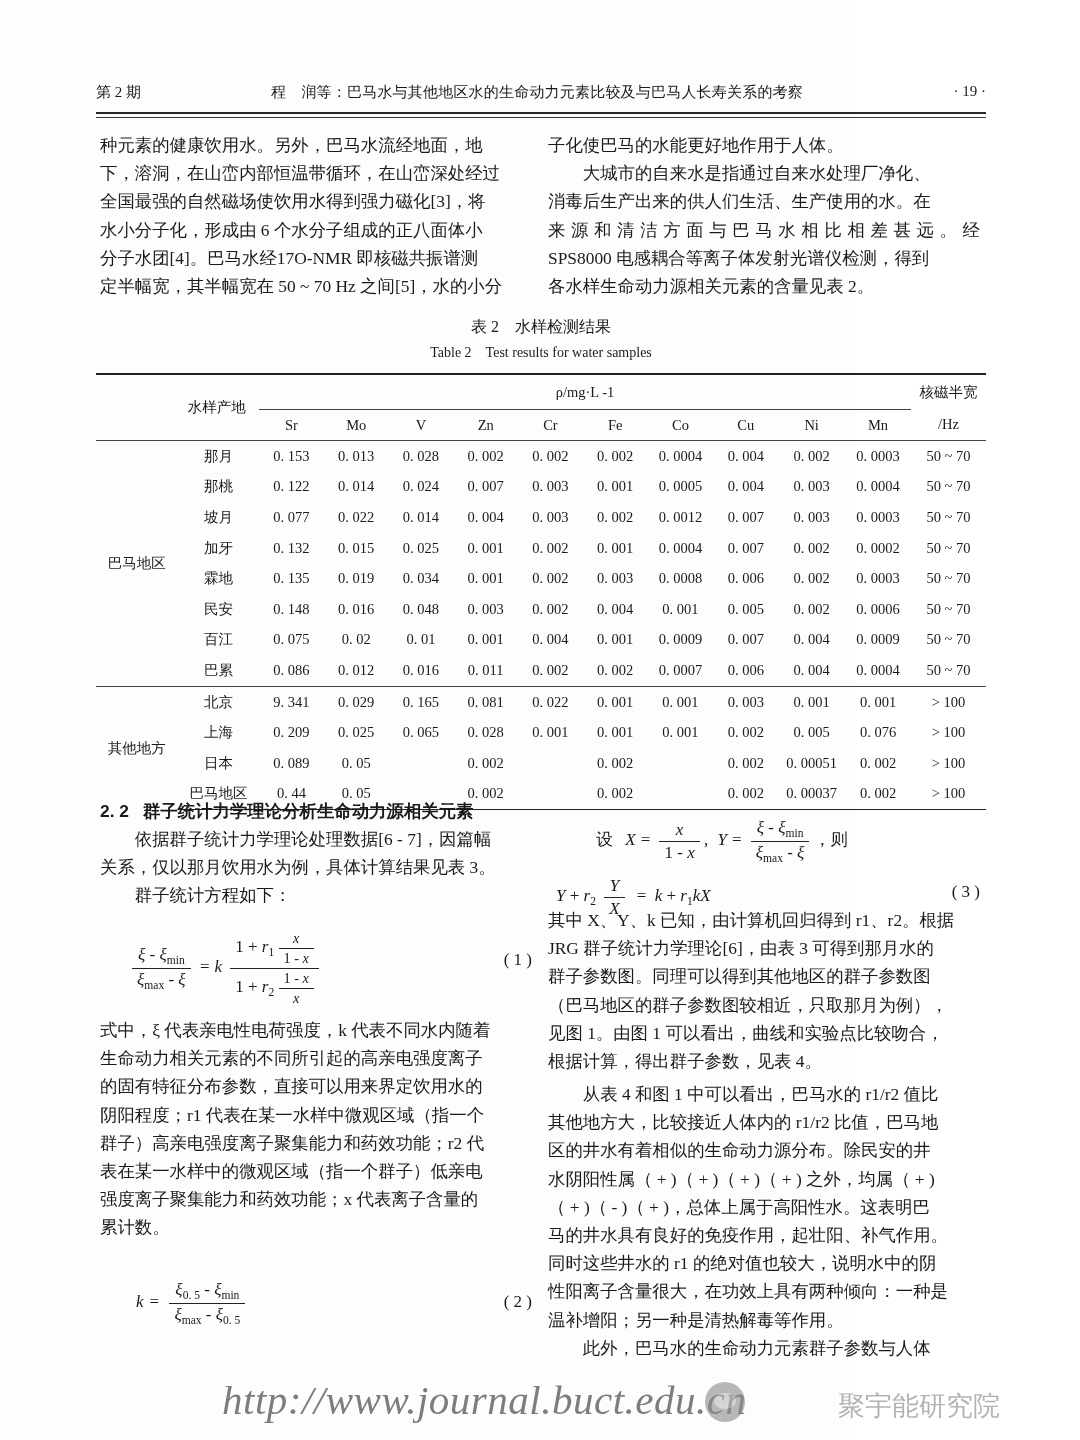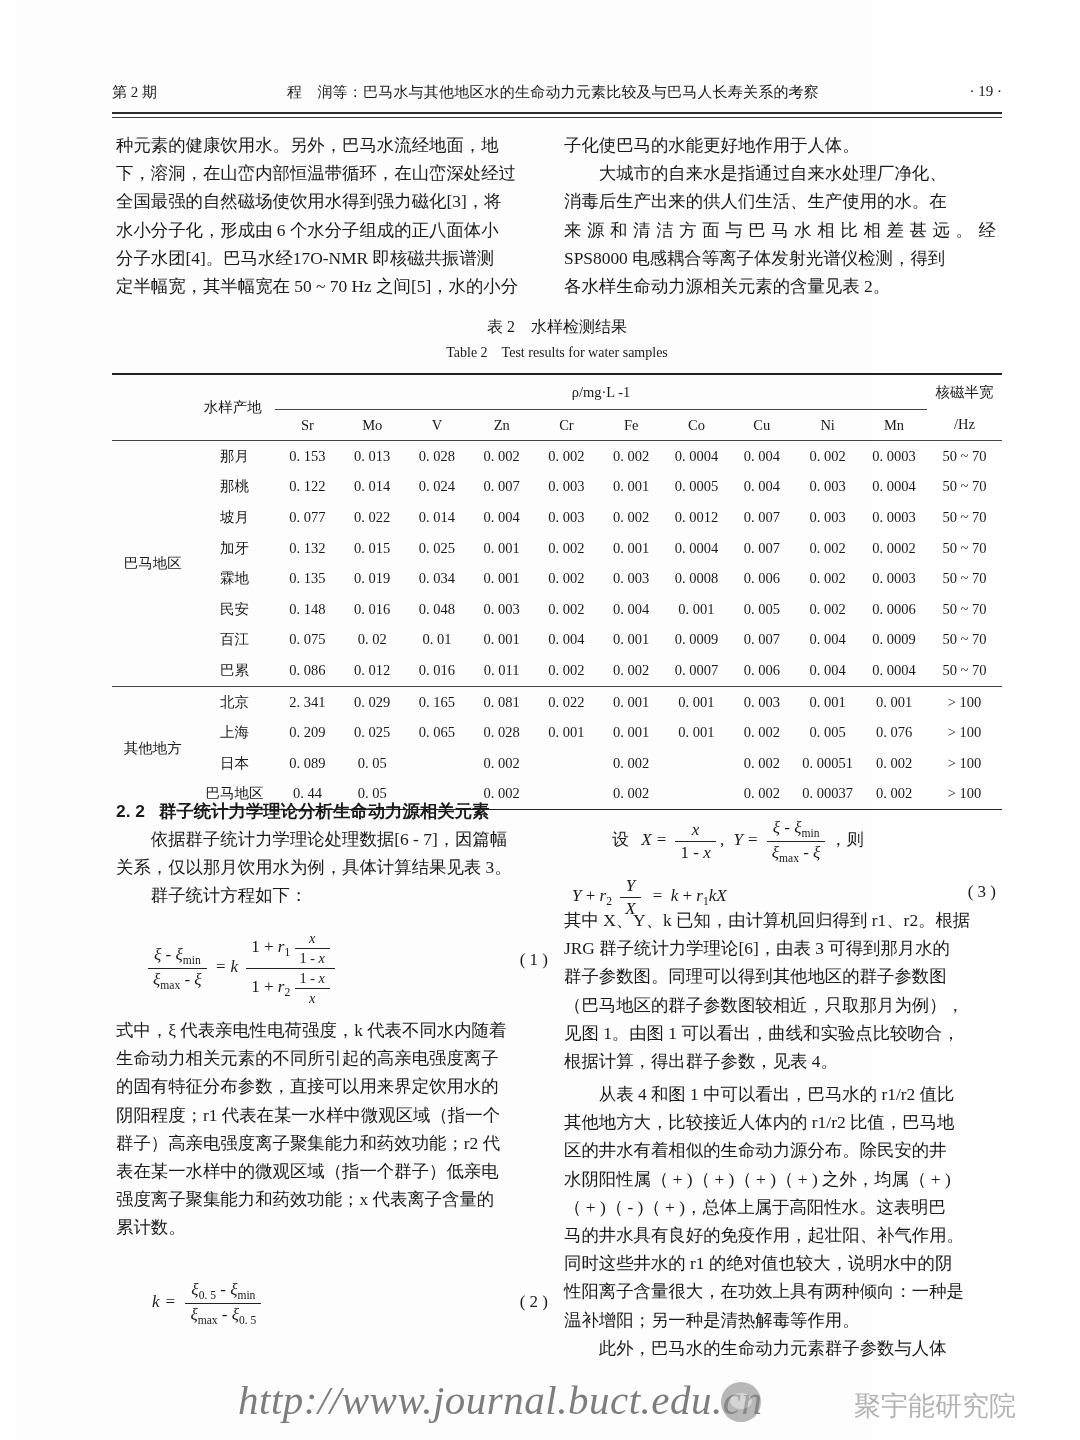--- a/index.html
+++ b/index.html
@@ -6,21 +6,21 @@
   body{
     width:1080px;height:1440px;
     background:#ffffff;
     font-family:"Liberation Serif","DejaVu Serif",serif;
     color:#1a1a1a;
     position:relative;
     overflow:hidden;
   }
   .page{
     position:absolute;
-    left:16px;top:0;width:856px;height:1440px;
+    left:0;top:0;width:856px;height:1440px;
     background:#fdfdfd;
   }
   
   .runhead{
     position:absolute;left:96px;top:83px;width:890px;height:26px;
     font-size:15px;
   }
   .runhead .issue{position:absolute;left:0;top:0;}
   .runhead .title{position:absolute;left:175px;top:0;letter-spacing:0.2px;}
   .runhead .pageno{position:absolute;right:0;top:0;}
@@ -274,21 +274,21 @@
           <td>0. 006</td>
           <td>0. 004</td>
           <td>0. 0004</td>
           <td>50 ~ 70</td>
         </tr>
       </tbody>
       <tbody>
         <tr class="drow">
           <td class="grp-cell rule-thin" rowspan="4">其他地方</td>
           <td class="rule-thin">北京</td>
-          <td class="rule-thin">2. 341</td>
+          <td class="rule-thin">9. 341</td>
           <td class="rule-thin">0. 029</td>
           <td class="rule-thin">0. 165</td>
           <td class="rule-thin">0. 081</td>
           <td class="rule-thin">0. 022</td>
           <td class="rule-thin">0. 001</td>
           <td class="rule-thin">0. 001</td>
           <td class="rule-thin">0. 003</td>
           <td class="rule-thin">0. 001</td>
           <td class="rule-thin">0. 001</td>
           <td class="rule-thin">&gt; 100</td>

